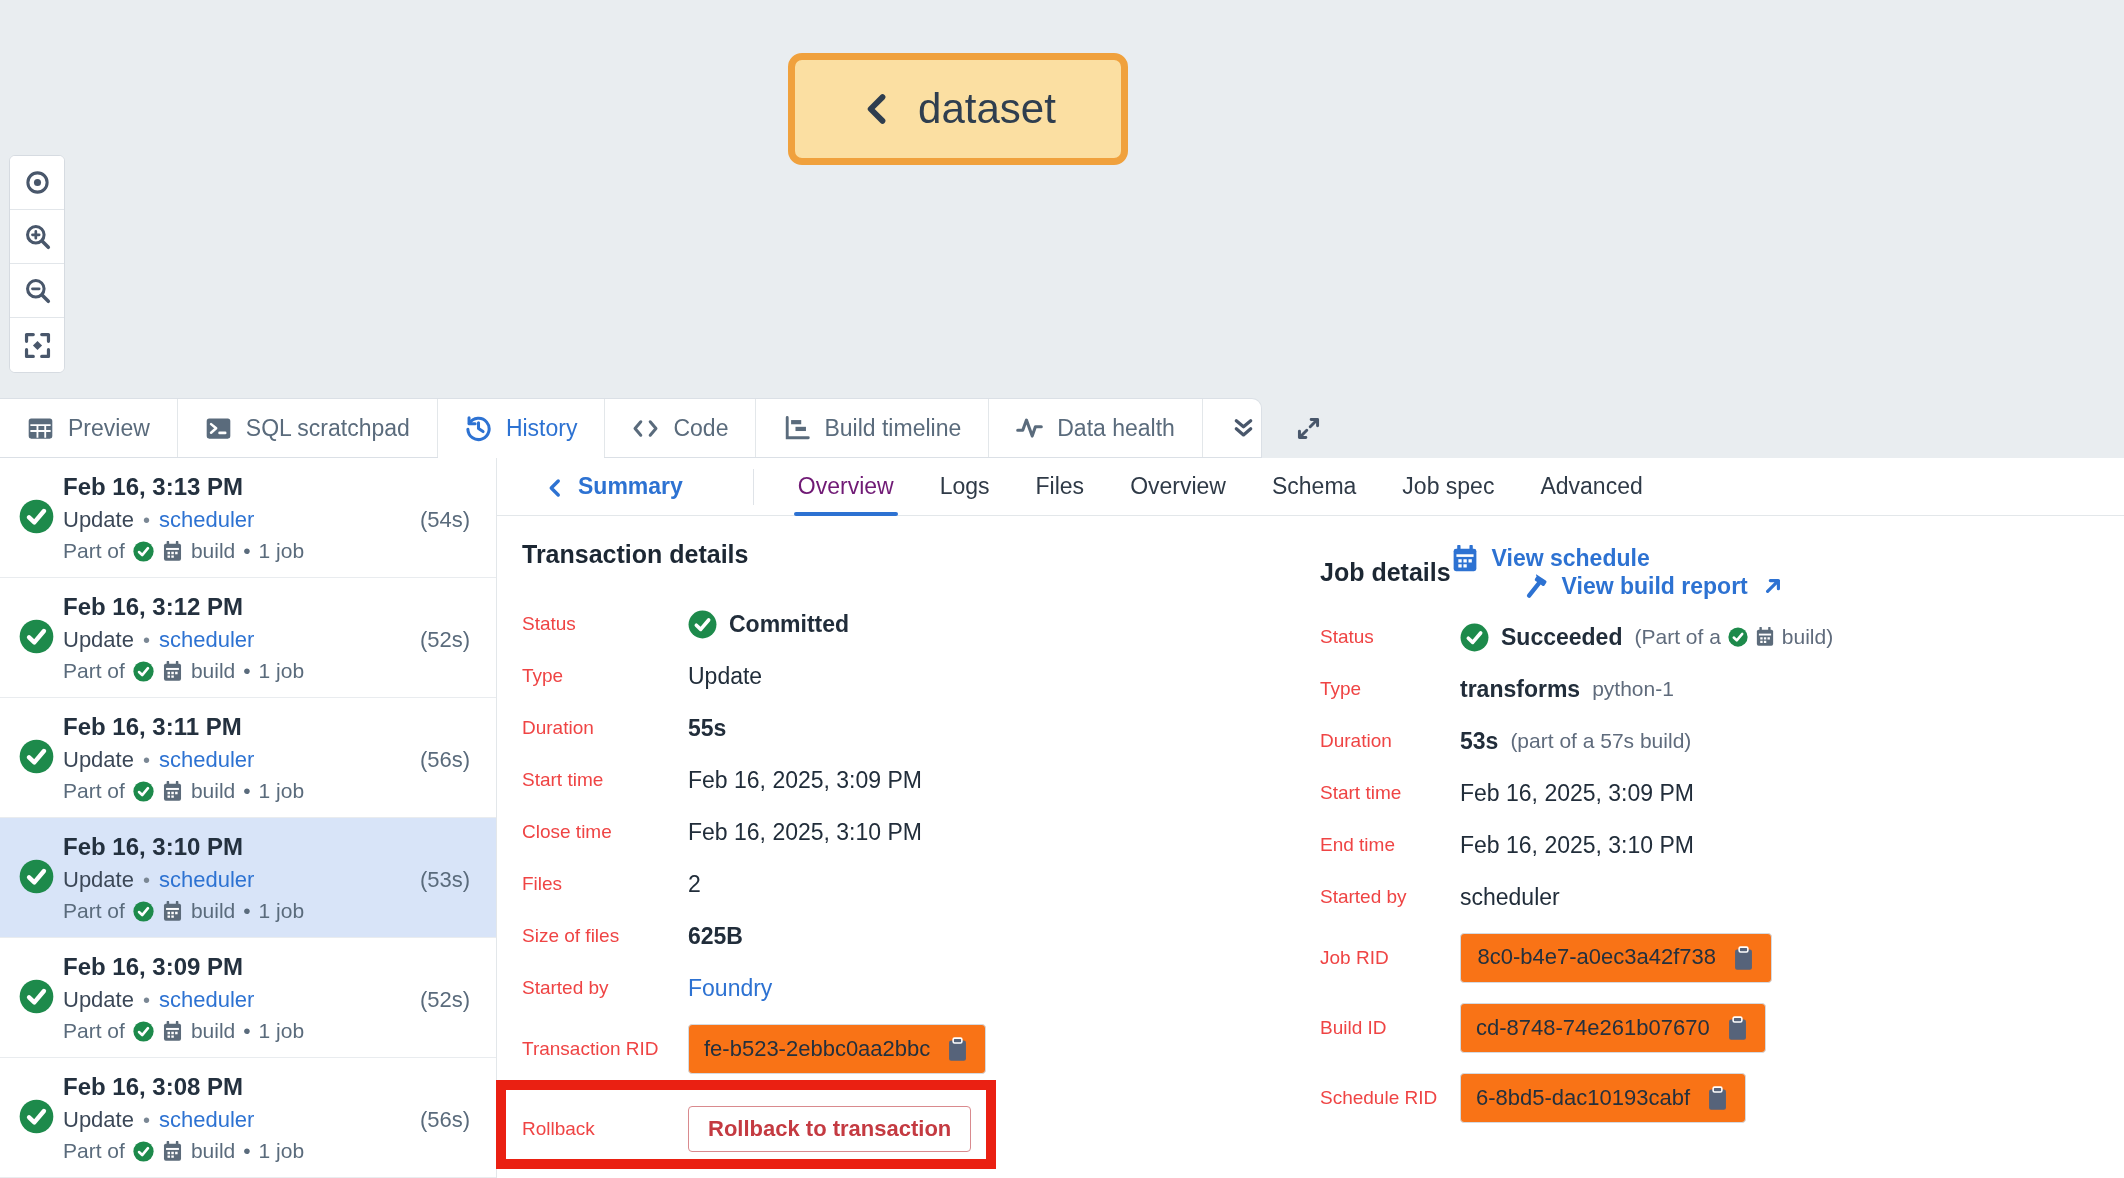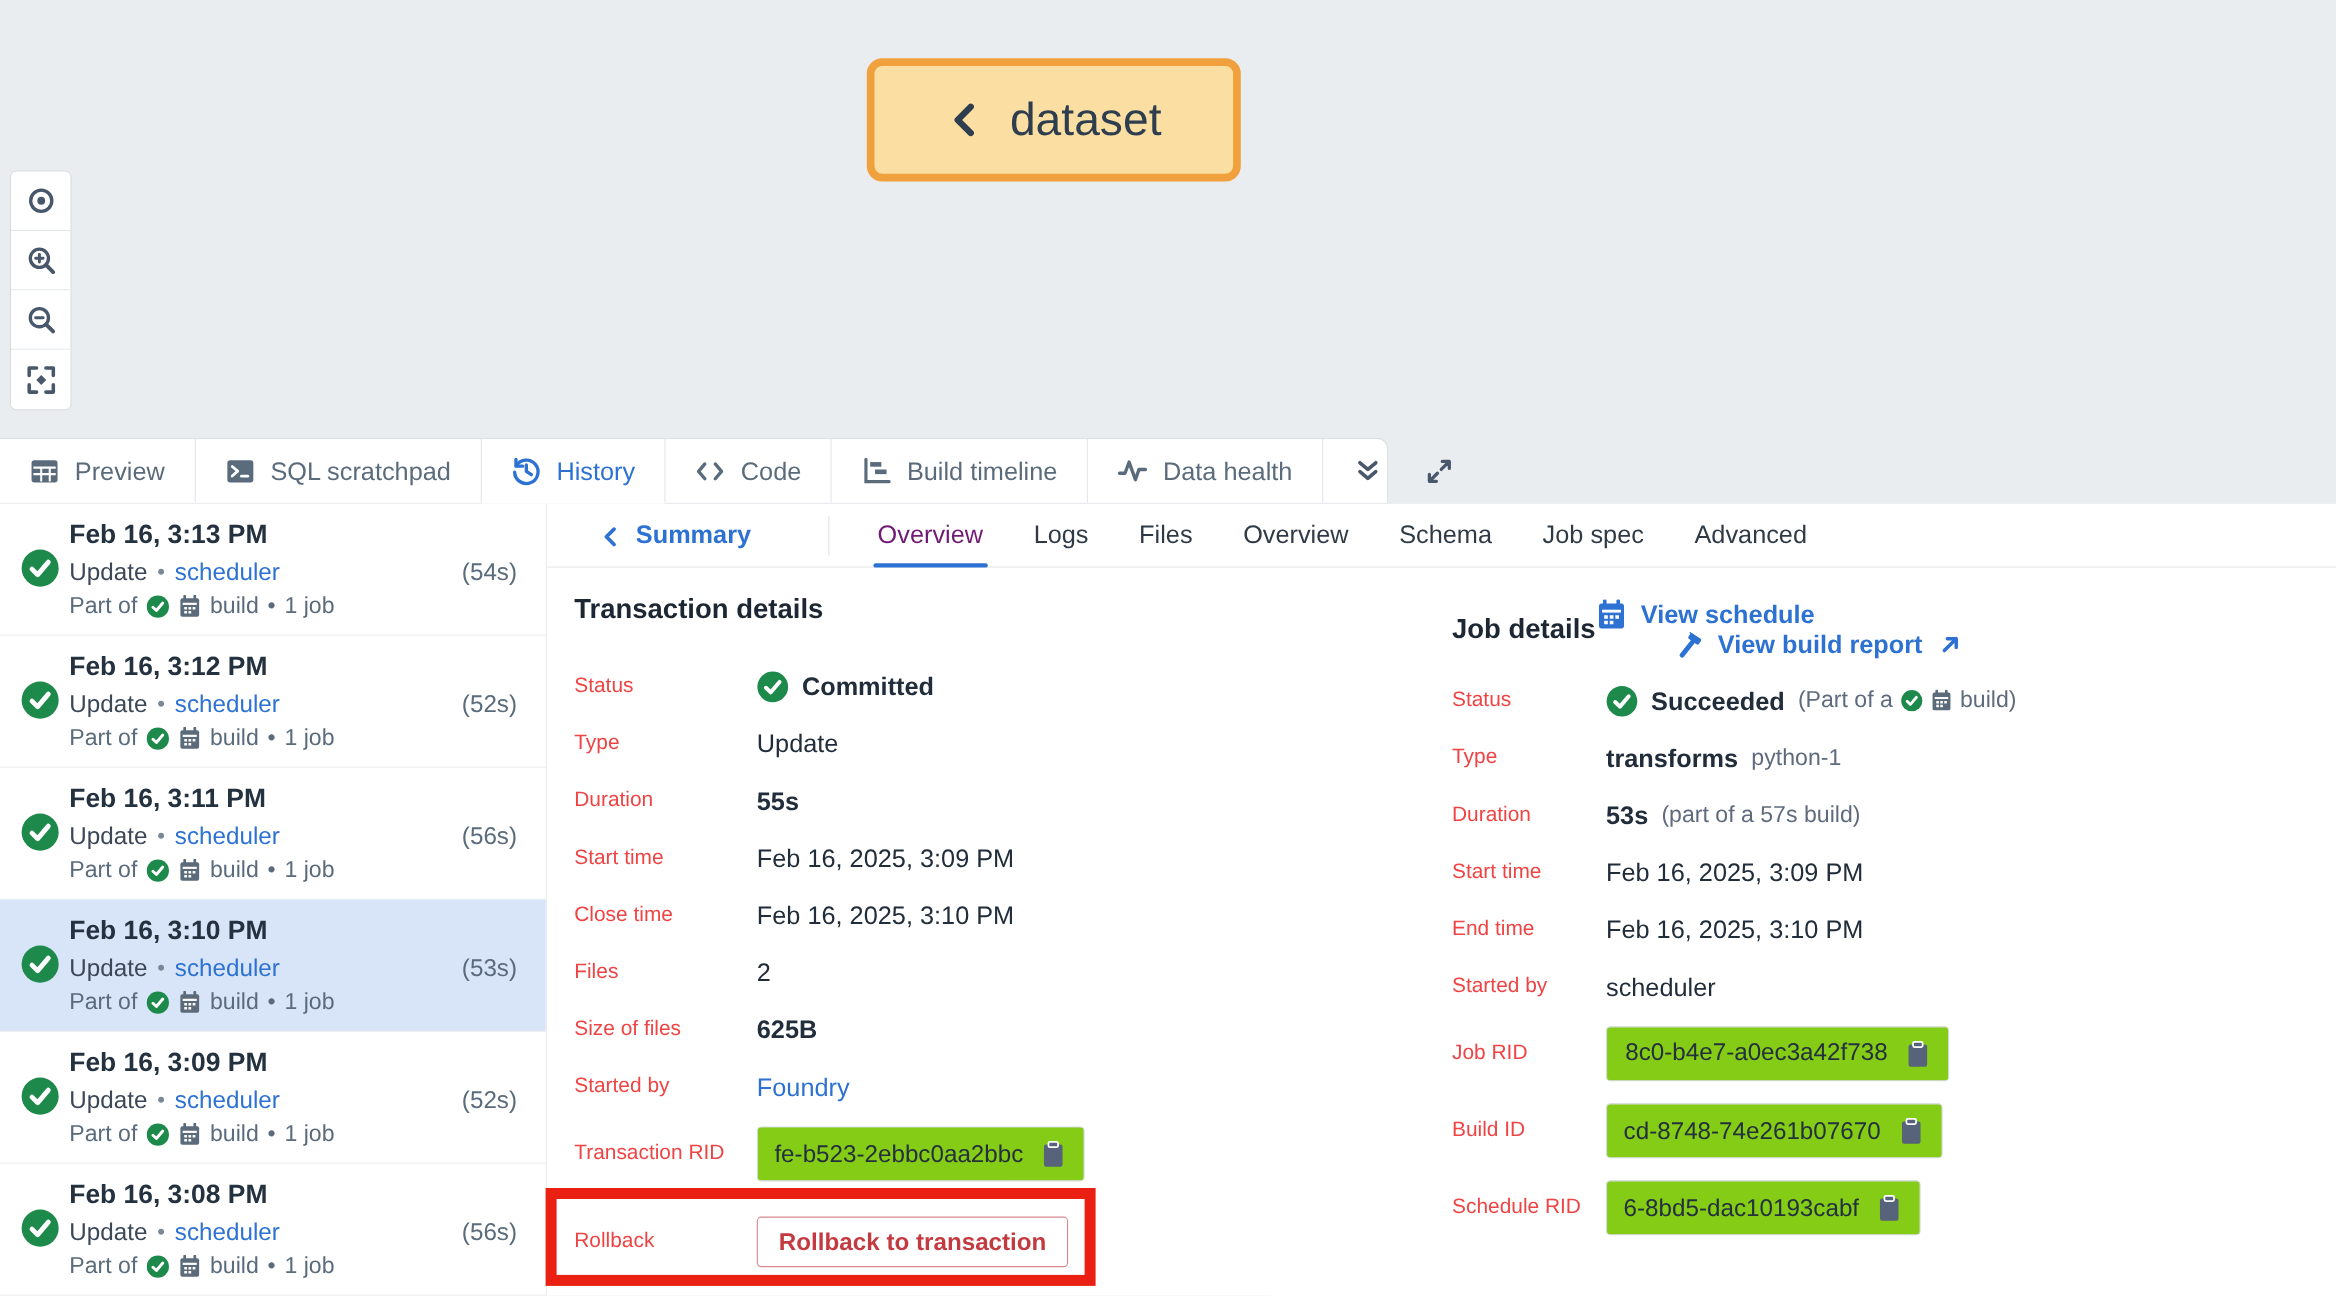--- a/index.html
+++ b/index.html
@@ -94,21 +94,21 @@
   .job-col .f-label{width:140px;}
   .f-value{display:flex;align-items:center;gap:12px;font-size:23px;color:#212d3a;flex-wrap:nowrap;}
   .f-value .strong{font-weight:600;text-align:right;}
   .f-note{font-size:21px;color:#5f6b7c;display:flex;align-items:center;gap:7px;white-space:nowrap;}
   .f-value a{color:#2d72d2;text-decoration:none;cursor:pointer;}
   .status-check{color:#1d8a4b;display:flex;}
   .note-check{color:#1d8a4b;display:flex;}
   .note-cal{color:#5c6b7a;display:flex;}
 
   .rid-box{display:flex;align-items:center;gap:15px;height:50px;box-sizing:border-box;
-    border:1px solid #d5dae0;border-radius:4px;background:#84cc16;padding:0 15px;font-size:22px;color:#24303d;}
+    border:1px solid #d5dae0;border-radius:4px;background:#f97316;padding:0 15px;font-size:22px;color:#24303d;}
   .rid-clip{position:relative;width:240px;height:28px;overflow:hidden;}
   .rid-clip span{position:absolute;right:0;top:0;white-space:nowrap;}
   .copy-btn{background:none;border:none;padding:0;display:flex;color:#56637a;cursor:pointer;}
 
   .rollback-btn{background:#fff;border:1px solid #d98a8e;border-radius:4px;color:#c43a41;
     font-size:22px;font-weight:600;padding:9px 19px;cursor:pointer;font-family:"Liberation Sans", sans-serif;}
 
   
   .annotation{position:absolute;left:496px;top:1080px;width:500px;height:89px;box-sizing:border-box;
     border:10px solid #ea2012;z-index:9;pointer-events:none;}

